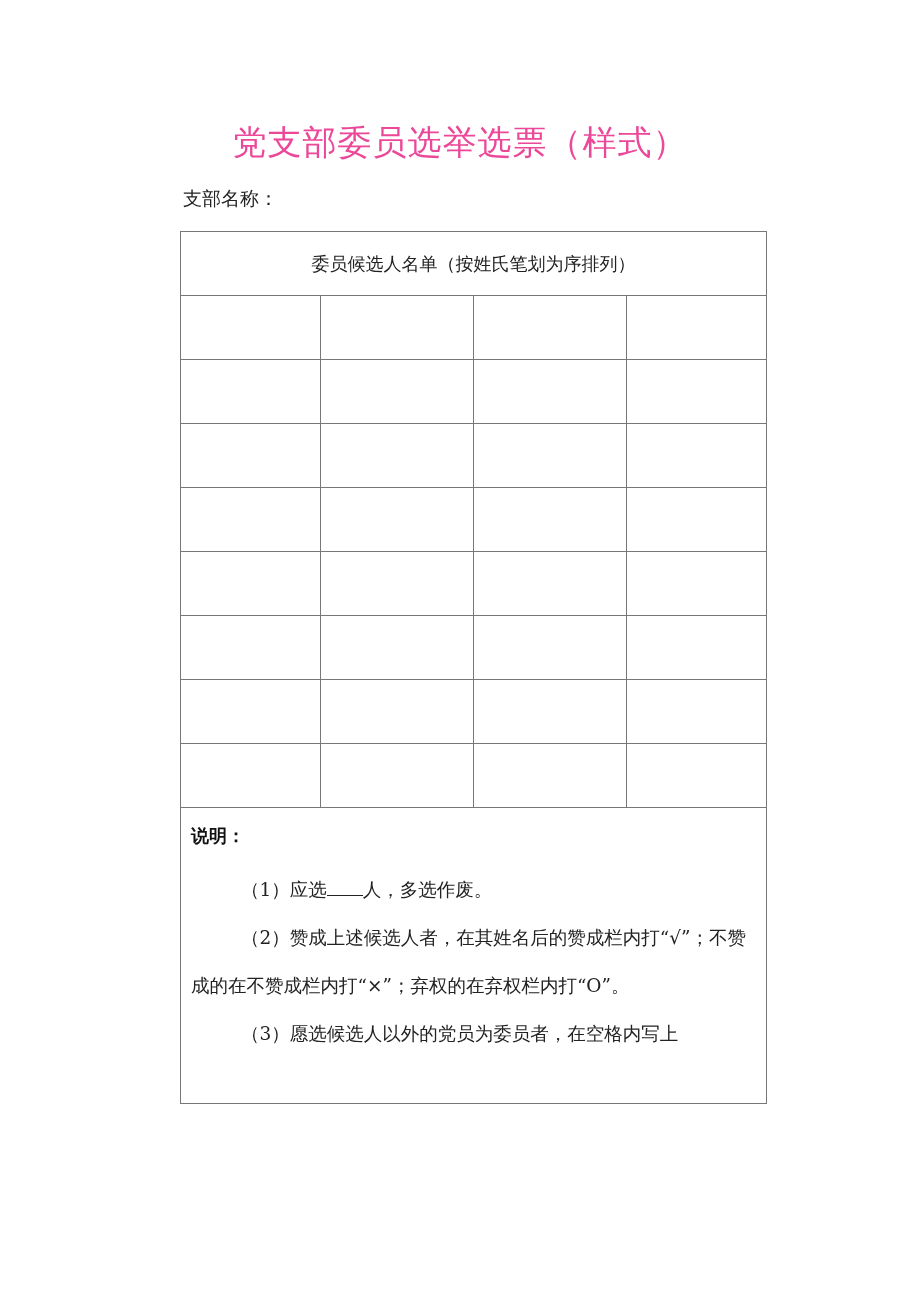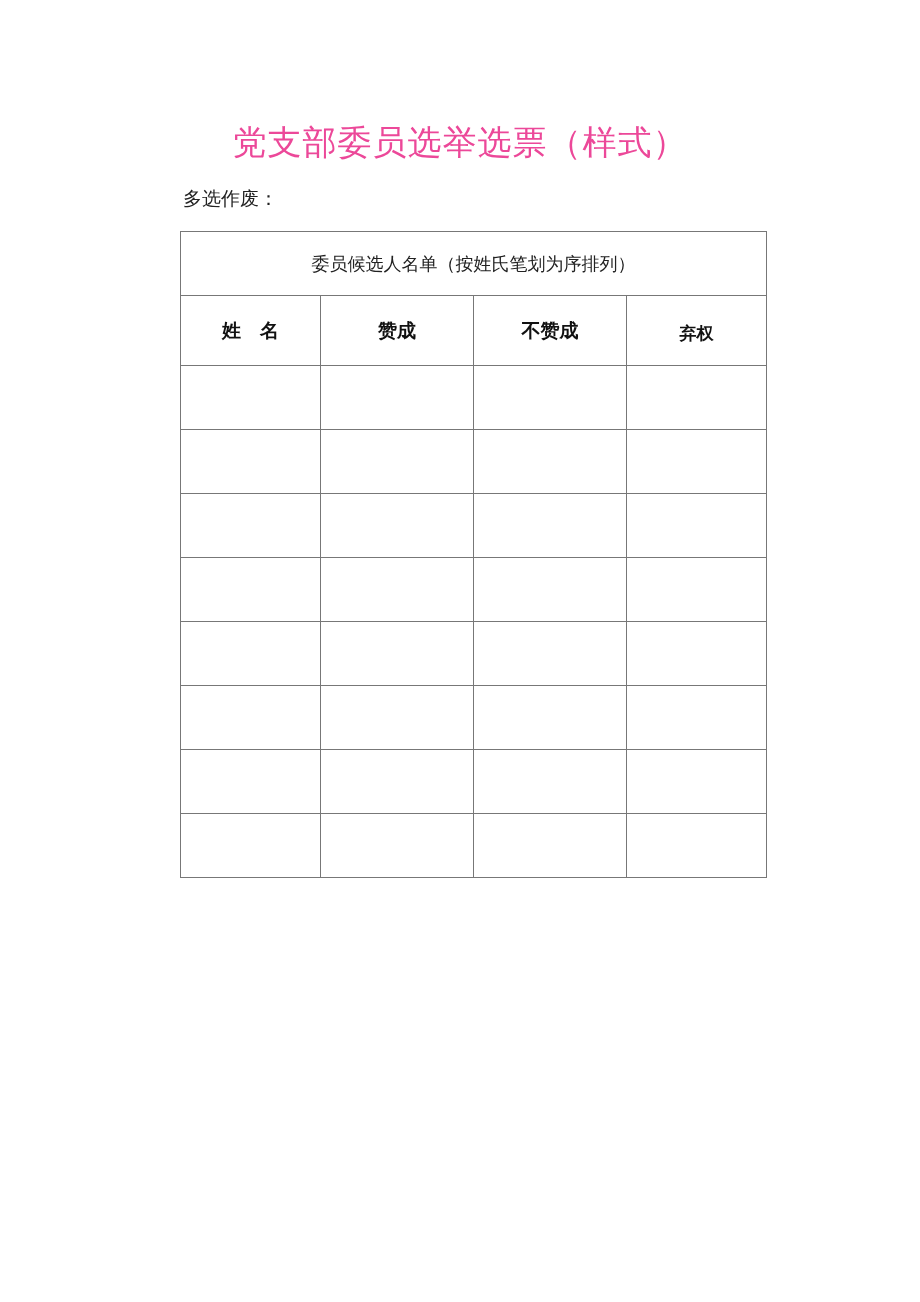--- a/index.html
+++ b/index.html
@@ -16,38 +16,32 @@
   .notes { vertical-align:top; padding:10px 10px 0 10px !important; height:285px; }
   .notes-title { font-family:"DejaVu Sans", sans-serif; font-weight:bold; font-size:18px; margin-top:6px; margin-bottom:18px; }
   .notes p { margin:0; font-family:"DejaVu Serif", serif; font-size:18.5px; line-height:48px; color:#222; }
   .indent { text-indent:50px; }
   .blank { display:inline-block; width:36px; border-bottom:1.5px solid #222; height:18px; vertical-align:baseline; }
 </style>
 </head>
 <body>
 
 <div class="title">党支部委员选举选票（样式）</div>
-<div class="branch">多选作废：</div>
+<div class="branch">支部名称：</div>
 
 <table class="ballot">
   <colgroup>
     <col style="width:140px">
       <col style="width:153px">
       <col style="width:153px">
       <col style="width:140px">
   </colgroup>
   <tbody>
       <tr>
     <td colspan="4" class="cap">委员候选人名单（按姓氏笔划为序排列）</td>
-  </tr>
-  <tr class="hd">
-    <td>姓　名</td>
-    <td>赞成</td>
-    <td>不赞成</td>
-    <td class="small">弃权</td>
   </tr>
   <tr class="row">
     <td></td>
     <td></td>
     <td></td>
     <td></td>
   </tr>
   <tr class="row">
     <td></td>
     <td></td>
@@ -83,14 +77,22 @@
     <td></td>
     <td></td>
     <td></td>
   </tr>
   <tr class="row">
     <td></td>
     <td></td>
     <td></td>
     <td></td>
   </tr>
+  <tr>
+    <td colspan="4" class="notes">
+      <div class="notes-title">说明：</div>
+      <p class="indent"><span>（1）应选</span><span class="blank"></span><span>人，多选作废。</span></p>
+      <p class="indent">（2）赞成上述候选人者，在其姓名后的赞成栏内打“√”；不赞成的在不赞成栏内打“×”；弃权的在弃权栏内打“O”。</p>
+      <p class="indent">（3）愿选候选人以外的党员为委员者，在空格内写上</p>
+    </td>
+  </tr>
 </tbody>
   </table>
 
 </body></html>

